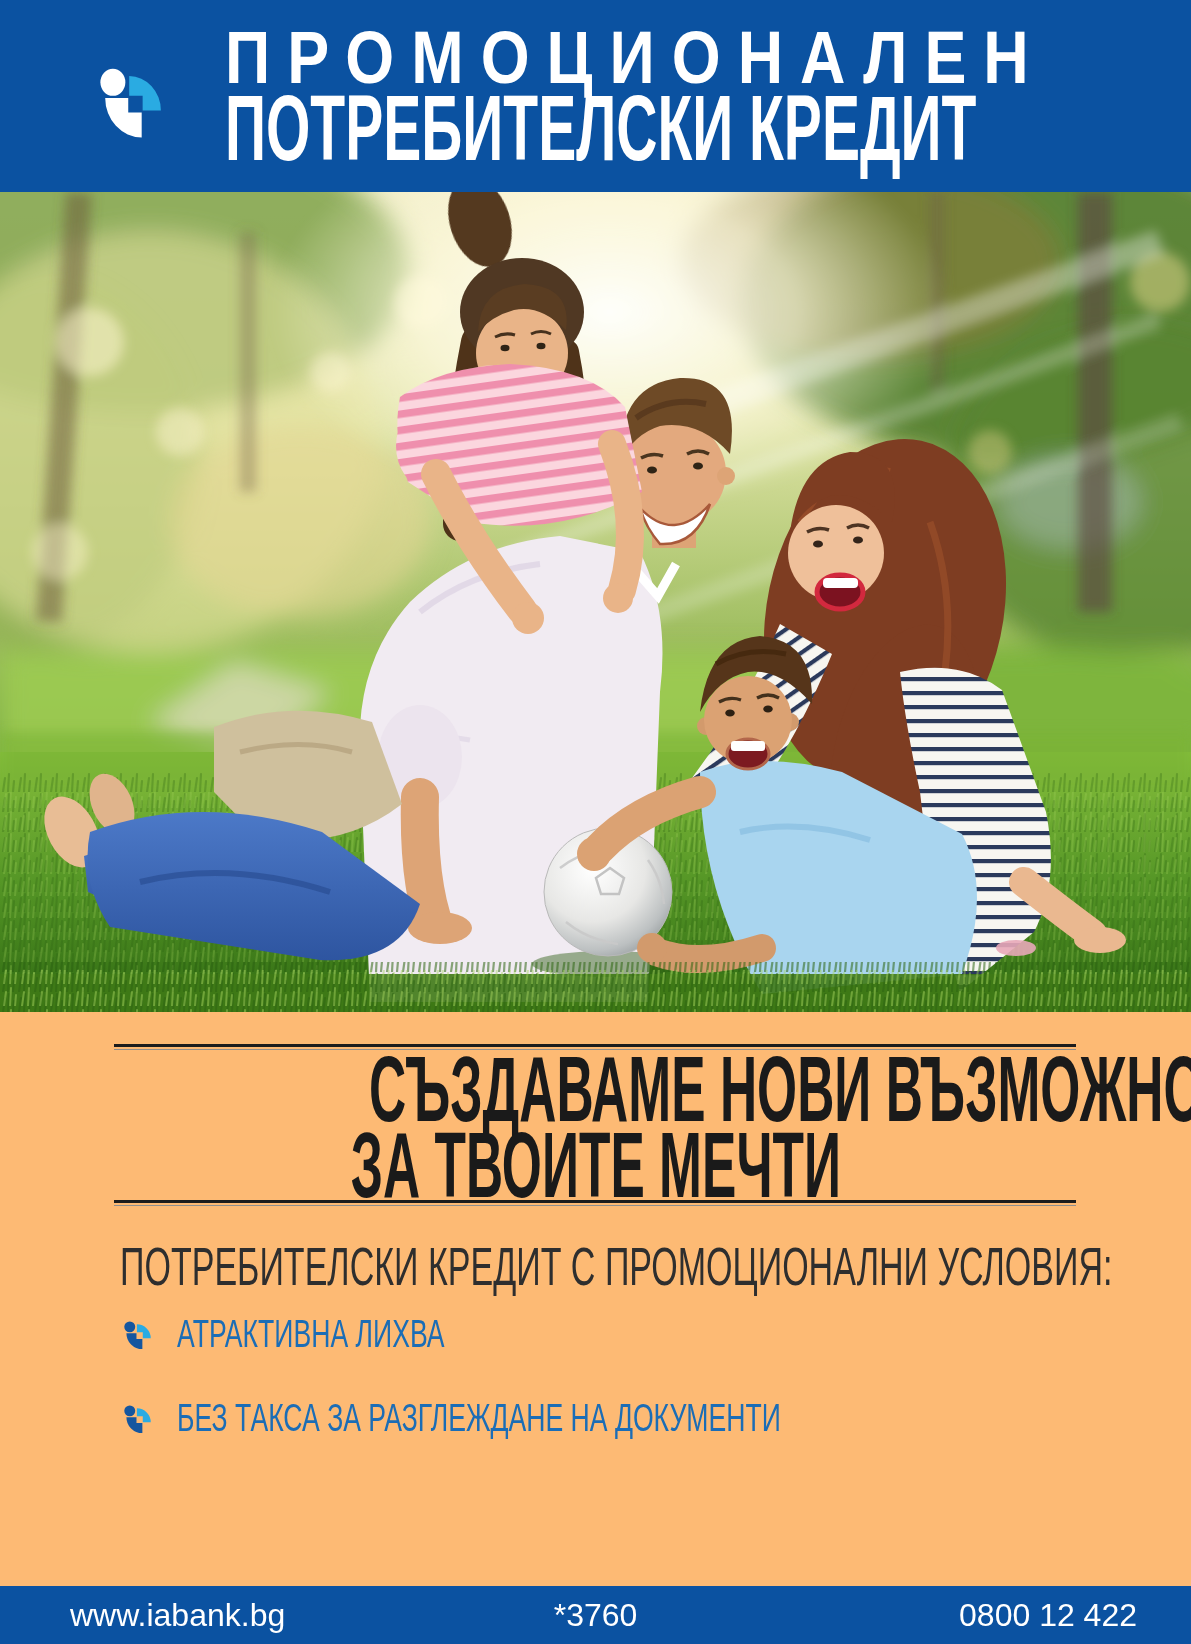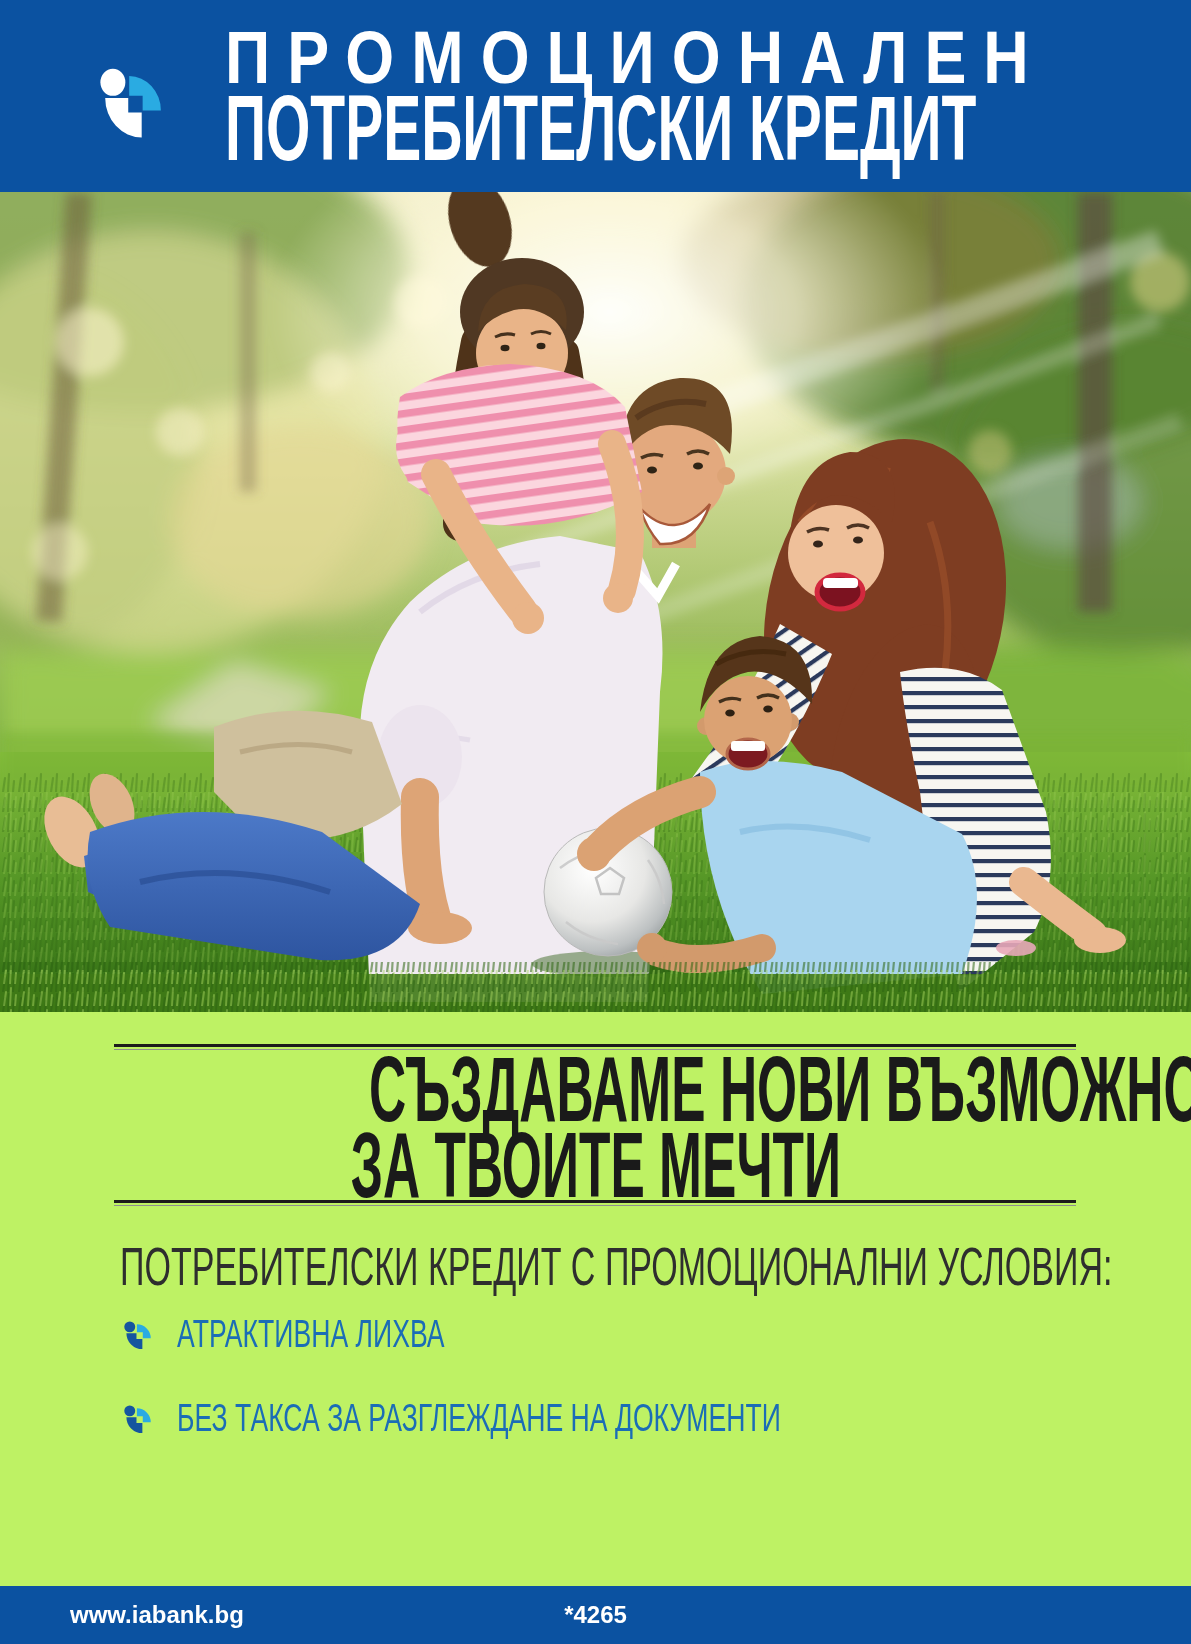--- a/index.html
+++ b/index.html
@@ -1,17 +1,17 @@
 <!DOCTYPE html>
 <html><head>
 <meta charset="utf-8">
 <style>
   html,body{margin:0;padding:0;background:#ffffff;}
   .page{
-    position:relative;width:1191px;height:1644px;overflow:hidden;background:#bef264;
+    position:relative;width:1191px;height:1644px;overflow:hidden;background:#fdba74;
     font-family:"Liberation Sans",sans-serif;
   }
   
   .header{position:absolute;left:0;top:0;width:1191px;height:192px;background:#0b52a1;}
   .logo{position:absolute;left:86px;top:48px;}
   .h-titles{position:absolute;left:225px;top:0;width:900px;color:#ffffff;}
   .h-line1{position:absolute;left:0;top:18px;height:80px;line-height:80px;
     font-size:74px;font-weight:700;letter-spacing:20px;white-space:nowrap;}
   .h-line2{position:absolute;left:0;top:86px;height:84px;line-height:84px;
     font-size:92px;font-weight:700;white-space:nowrap;}
@@ -33,21 +33,21 @@
     font-size:54px;font-weight:400;color:#2e2e2e;white-space:nowrap;}
   .scond{display:inline-block;transform:scaleX(.63);transform-origin:0 50%;}
   
   .bullets{position:absolute;left:118px;top:1312px;width:1000px;}
   .bullet{display:flex;align-items:center;height:44px;margin-bottom:40px;}
   .bullet .bicon{flex:0 0 auto;margin-right:17px;}
   .btext{font-size:38px;font-weight:400;color:#1b6db6;line-height:44px;white-space:nowrap;}
   .bcond{display:inline-block;transform:scaleX(.70);transform-origin:0 50%;}
   
   .footer{position:absolute;left:0;top:1586px;width:1191px;height:58px;background:#0b52a1;color:#fff;}
-  .f-item{position:absolute;top:0;height:50px;line-height:58px;font-size:24px;font-weight:700;white-space:nowrap;}
+  .f-item{position:absolute;top:0;height:50px;line-height:58px;font-size:32px;font-weight:400;white-space:nowrap;}
   .f-left{left:70px;}
   .f-center{left:50%;transform:translateX(-50%);}
   .f-right{right:54px;}
 </style>
 </head>
 <body>
 
 <div class="page">
 
   <div class="header">
@@ -287,16 +287,17 @@
         <path d="M20,48 L44,48 L44,62 L58,62 L58,86 A38,38 0 0 1 20,48 Z" fill="#15569f"></path>
       </svg>
       <div class="btext"><span class="bcond">БЕЗ ТАКСА ЗА РАЗГЛЕЖДАНЕ НА ДОКУМЕНТИ</span></div>
     </div>
 
 
   </div>
 
   <div class="footer">
     <div class="f-item f-left">www.iabank.bg</div>
-    <div class="f-item f-center">*4265</div>
+    <div class="f-item f-center">*3760</div>
+    <div class="f-item f-right">0800 12 422</div>
   </div>
 
 </div>
 
 </body></html>

